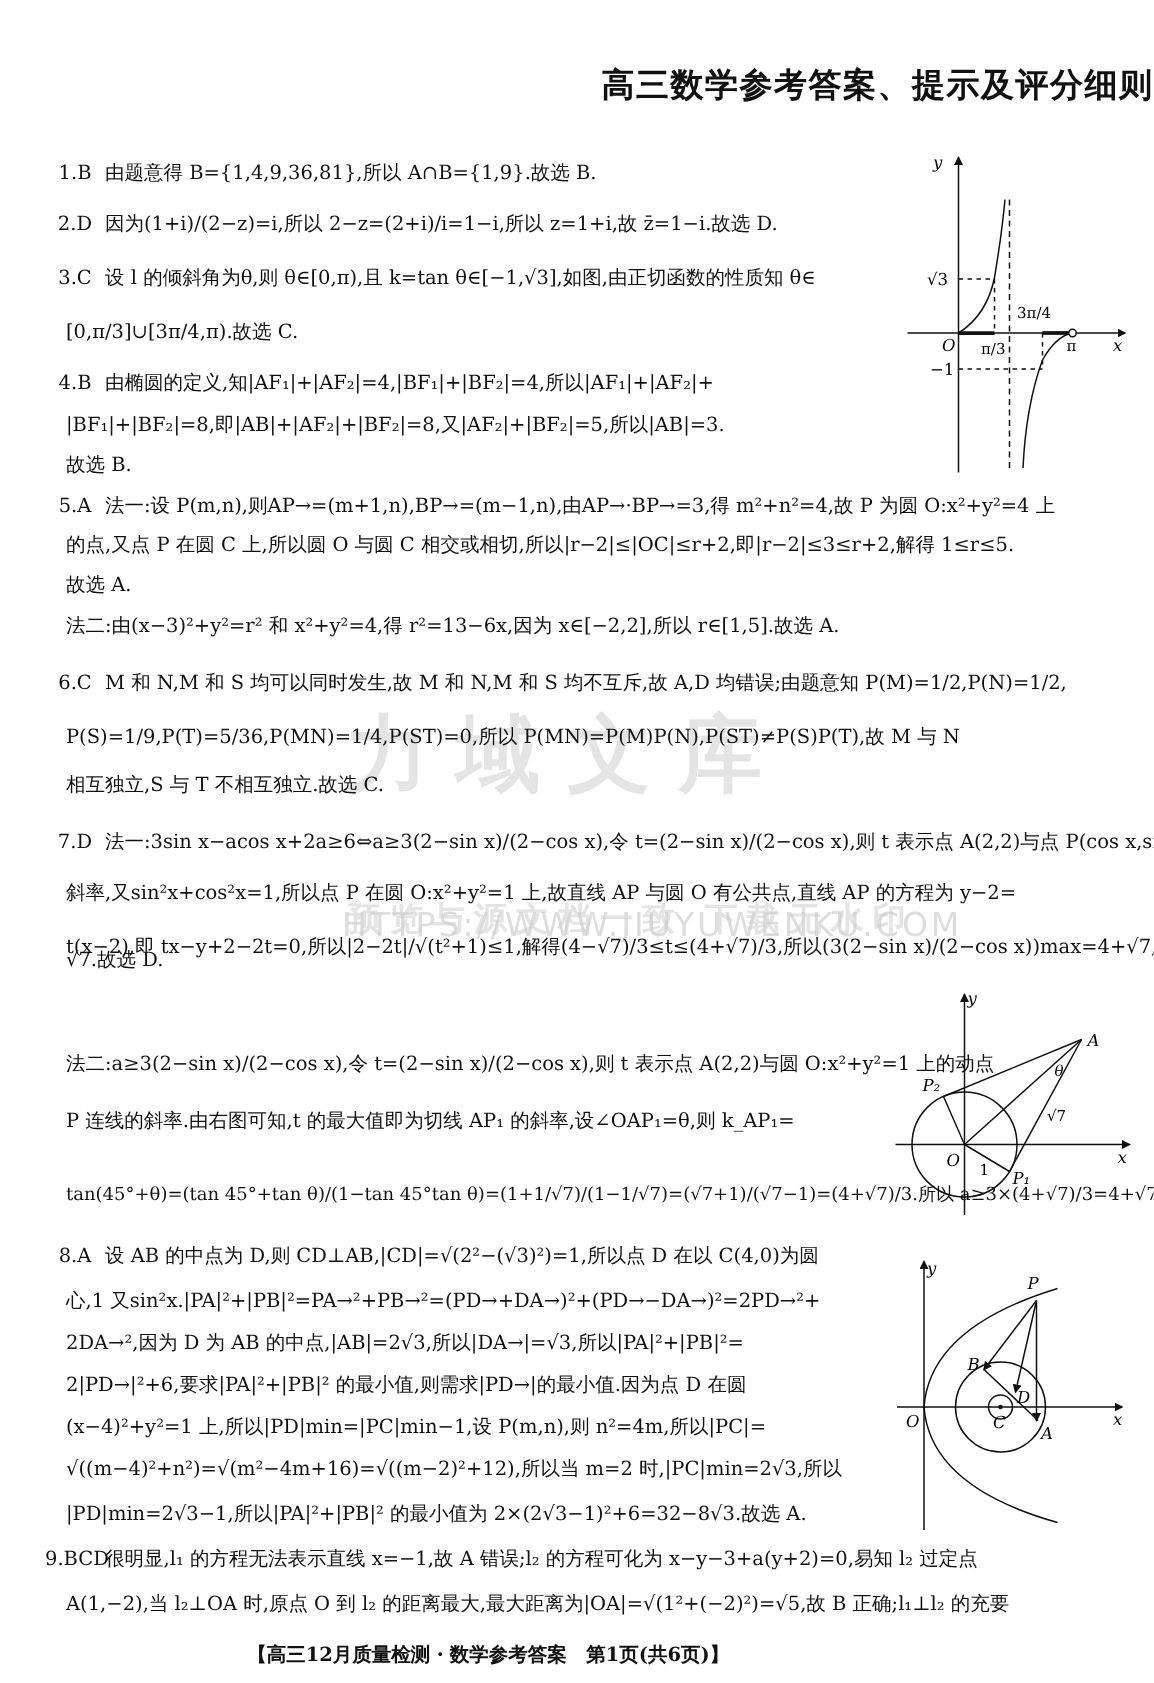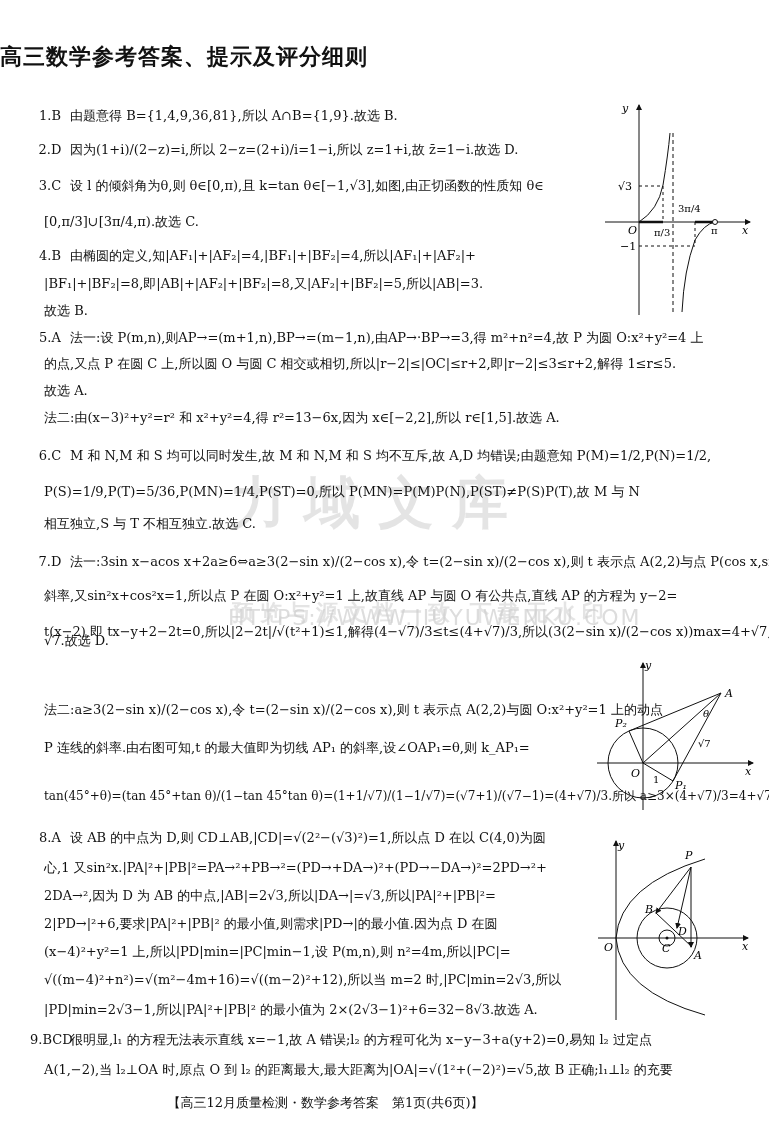--- a/index.html
+++ b/index.html
@@ -1,26 +1,26 @@
 <!DOCTYPE html>
 <html><head>
 <meta charset="utf-8">
 <style>
   html,body{margin:0;padding:0;background:#fff;}
   body{width:769px;height:1122px;position:relative;overflow:hidden;font-family:"DejaVu Serif","Liberation Serif",serif;color:#111;font-size:13px;}
-  .title{position:absolute;top:42px;left:0;width:769px;text-align:left;font-family:"DejaVu Sans","Liberation Sans",sans-serif;font-size:22px;font-weight:bold;letter-spacing:1px;}
+  .title{position:absolute;top:42px;left:0;width:769px;text-align:right;font-family:"DejaVu Sans","Liberation Sans",sans-serif;font-size:22px;font-weight:bold;letter-spacing:1px;}
   .line{position:absolute;left:30px;white-space:nowrap;line-height:20px;}
   .ind{left:44px;}
   .num{display:inline-block;width:40px;text-align:center;}
   .wm{position:absolute;font-family:"DejaVu Sans","Liberation Sans",sans-serif;color:#cfcfcf;pointer-events:none;}
   .wm1{left:230px;top:466px;font-size:56px;font-weight:bold;letter-spacing:18px;opacity:.55;}
   .wm2{left:228px;top:568px;font-size:22px;letter-spacing:2px;opacity:.7;margin-top:37px;}
   .wm3{left:232px;top:598px;font-size:22px;font-weight:bold;letter-spacing:6px;opacity:.55;}
   .fig{position:absolute;}
-  .footer{position:absolute;top:1094px;left:0;width:651px;text-align:center;font-size:13px;font-weight:normal;}
+  .footer{position:absolute;top:1094px;left:0;width:651px;text-align:center;font-size:13px;font-weight:bold;}
 </style>
 </head>
 <body>
 
 <div class="title">高三数学参考答案、提示及评分细则</div>
 
 <div class="wm wm1">力域文库</div>
 <div class="wm wm2">HTTPS://WWW.JIUYUWENKU.COM</div>
 <div class="wm wm3">预览与源文档一致 下载无水印</div>
 

